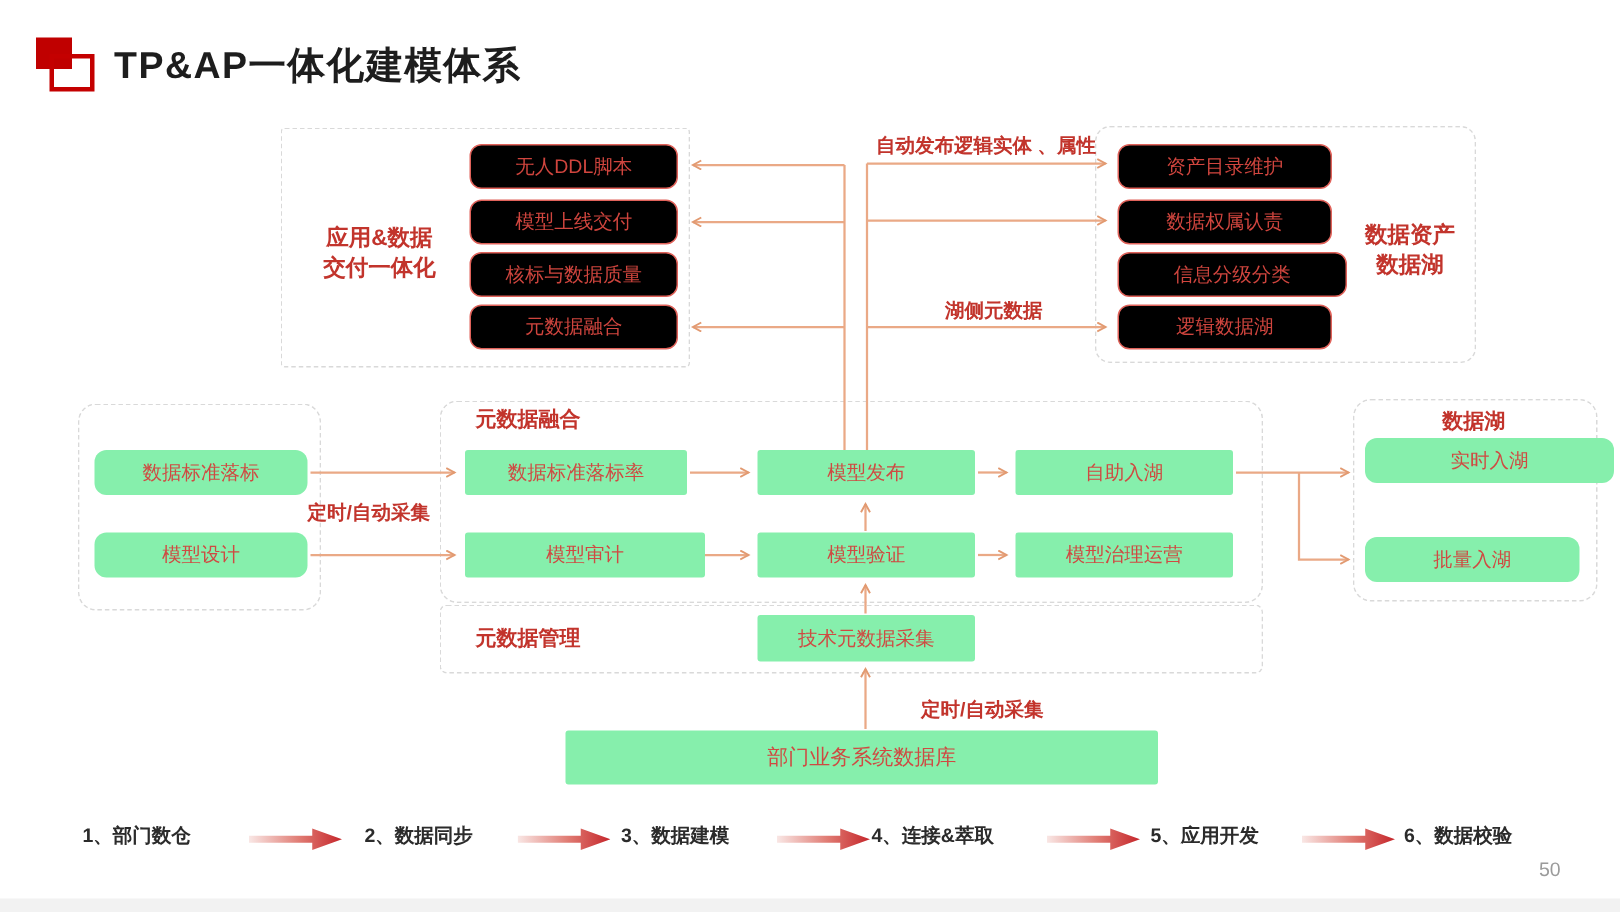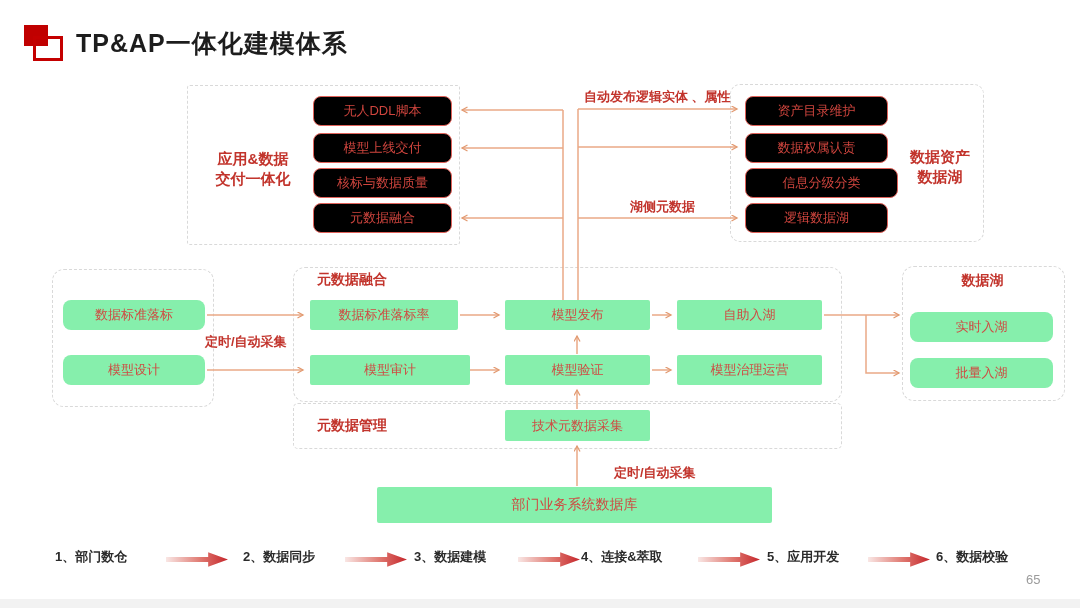--- a/index.html
+++ b/index.html
@@ -115,36 +115,36 @@
 
   <div class="rlabel" style="left:317px;top:271px;font-size:14px;">元数据融合</div>
   <div class="pbox" style="left:310px;top:300px;width:148px;height:30px;">数据标准落标率</div>
   <div class="pbox" style="left:310px;top:355px;width:160px;height:30px;">模型审计</div>
   <div class="pbox" style="left:505px;top:300px;width:145px;height:30px;">模型发布</div>
   <div class="pbox" style="left:677px;top:300px;width:145px;height:30px;">自助入湖</div>
   <div class="pbox" style="left:505px;top:355px;width:145px;height:30px;">模型验证</div>
   <div class="pbox" style="left:677px;top:355px;width:145px;height:30px;">模型治理运营</div>
 
   <div class="rlabel" style="left:902px;top:272px;width:161px;text-align:center;font-size:14px;">数据湖</div>
-  <div class="pbox rounded" style="left:910px;top:312px;width:143px;height:30px;">实时入湖</div>
+  <div class="pbox rounded" style="left:910px;top:292px;width:166px;height:30px;">实时入湖</div>
   <div class="pbox rounded" style="left:910px;top:358px;width:143px;height:30px;">批量入湖</div>
 
   <div class="rlabel" style="left:317px;top:417px;font-size:14px;">元数据管理</div>
   <div class="pbox" style="left:505px;top:410px;width:145px;height:31px;">技术元数据采集</div>
   <div class="rlabel" style="left:614px;top:464px;">定时/自动采集</div>
 
   <div class="pbox" style="left:377px;top:487px;width:395px;height:36px;font-size:14px;">部门业务系统数据库</div>
 
   <div class="step" style="left:55px;">1、部门数仓</div>
   <div class="step-arrow" style="left:166px;"></div>
   <div class="step" style="left:243px;">2、数据同步</div>
   <div class="step-arrow" style="left:345px;"></div>
   <div class="step" style="left:414px;">3、数据建模</div>
   <div class="step-arrow" style="left:518px;"></div>
   <div class="step" style="left:581px;">4、连接&amp;萃取</div>
   <div class="step-arrow" style="left:698px;"></div>
   <div class="step" style="left:767px;">5、应用开发</div>
   <div class="step-arrow" style="left:868px;"></div>
   <div class="step" style="left:936px;">6、数据校验</div>
 
-  <div class="page-num">65</div>
+  <div class="page-num">50</div>
   <div class="bottom-strip"></div>
 </div>
 
 </body></html>

